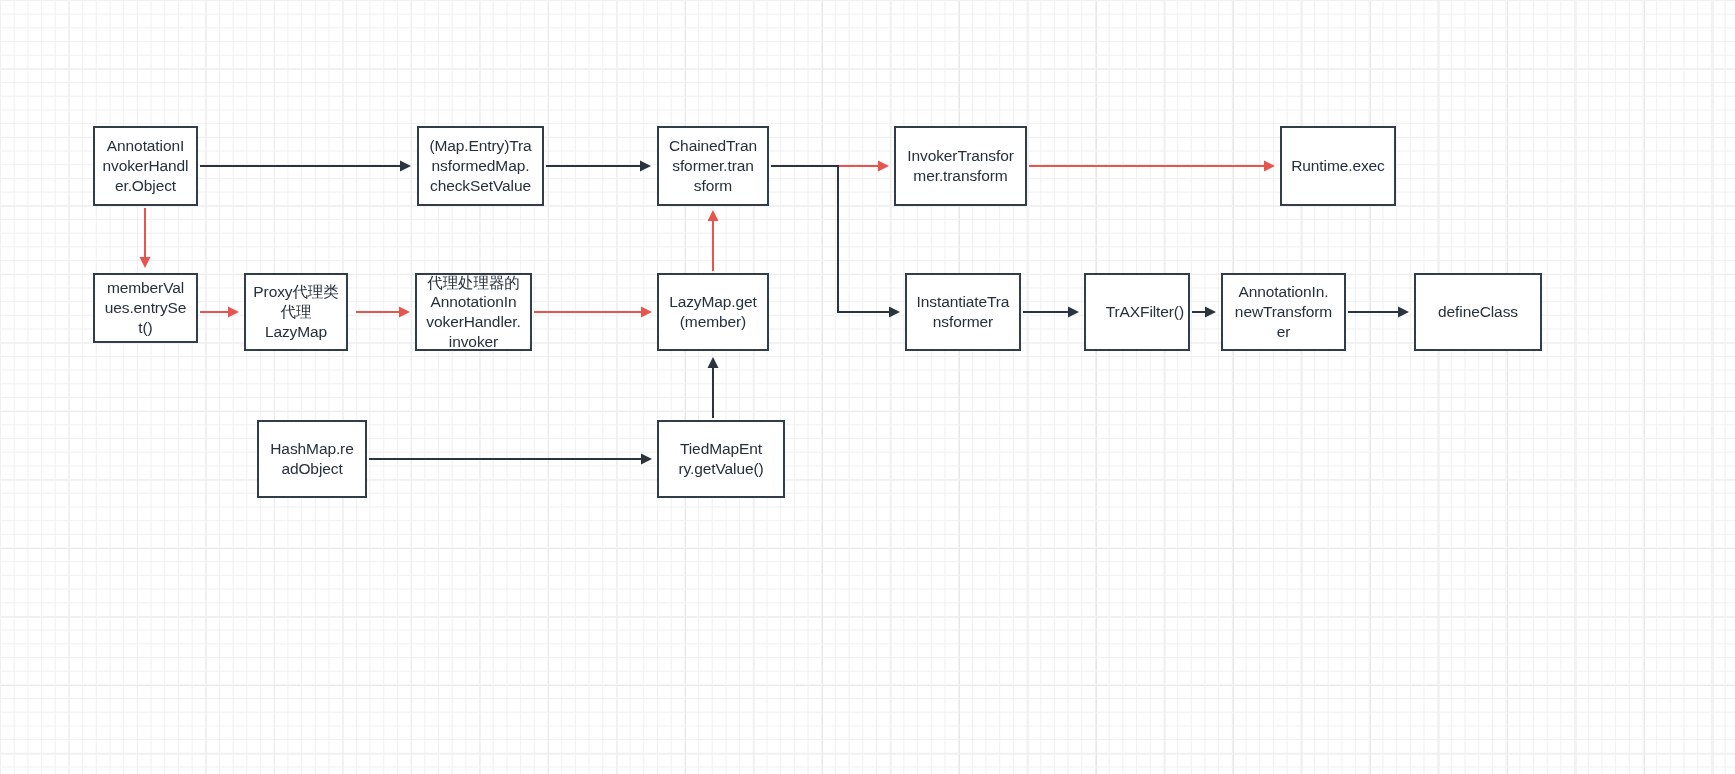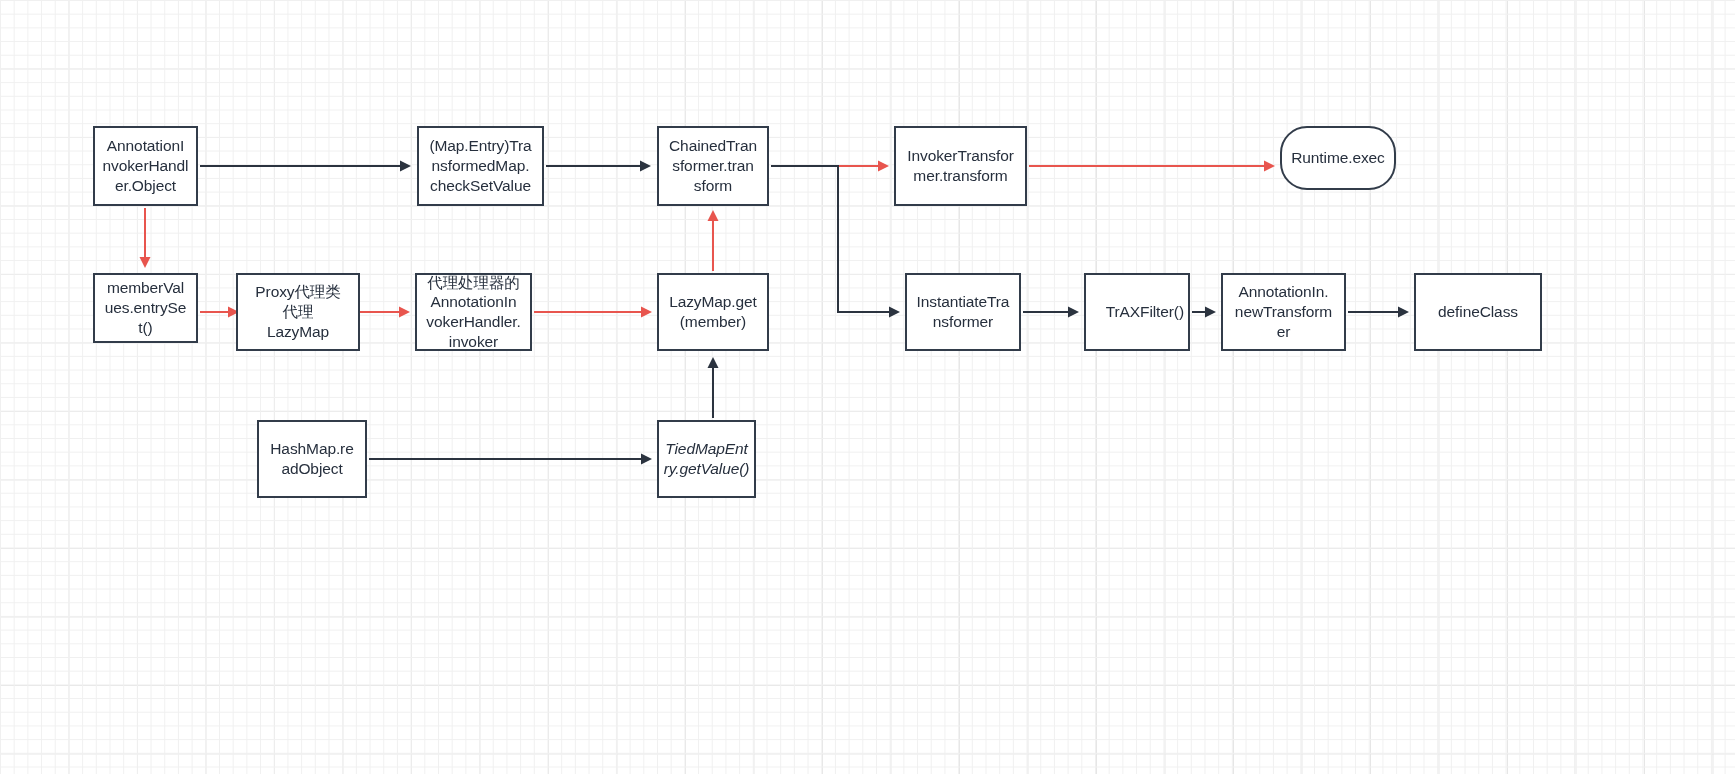--- a/index.html
+++ b/index.html
@@ -125,38 +125,38 @@
 nvokerHandl
 er.Object</span></div>
       <div class="node" style="left: 417px; top: 126px; width: 127px; height: 80px; border-color: rgb(50, 60, 74); background: rgb(255, 255, 255); color: rgb(38, 47, 61);"><span>(Map.Entry)Tra
 nsformedMap.
 checkSetValue</span></div>
       <div class="node" style="left: 657px; top: 126px; width: 112px; height: 80px; border-color: rgb(50, 60, 74); background: rgb(255, 255, 255); color: rgb(38, 47, 61);"><span>ChainedTran
 sformer.tran
 sform</span></div>
       <div class="node" style="left: 894px; top: 126px; width: 133px; height: 80px; border-color: rgb(50, 60, 74); background: rgb(255, 255, 255); color: rgb(38, 47, 61);"><span>InvokerTransfor
 mer.transform</span></div>
-      <div class="node" style="left: 1280px; top: 126px; width: 116px; height: 64px; border-color: rgb(50, 60, 74); background: rgb(255, 255, 255); color: rgb(38, 47, 61); border-radius: 27px;"><span>Runtime.exec</span></div>
+      <div class="node" style="left: 1280px; top: 126px; width: 116px; height: 80px; border-color: rgb(50, 60, 74); background: rgb(255, 255, 255); color: rgb(38, 47, 61);"><span>Runtime.exec</span></div>
       <div class="node" style="left: 93px; top: 273px; width: 105px; height: 70px; border-color: rgb(50, 60, 74); background: rgb(255, 255, 255); color: rgb(38, 47, 61);"><span>memberVal
 ues.entrySe
 t()</span></div>
-      <div class="node" style="left: 236px; top: 273px; width: 124px; height: 78px; border-color: rgb(50, 60, 74); background: rgb(255, 255, 255); color: rgb(38, 47, 61);"><span>Proxy代理类
+      <div class="node" style="left: 244px; top: 273px; width: 104px; height: 78px; border-color: rgb(50, 60, 74); background: rgb(255, 255, 255); color: rgb(38, 47, 61);"><span>Proxy代理类
 代理
 LazyMap</span></div>
       <div class="node" style="left: 415px; top: 273px; width: 117px; height: 78px; border-color: rgb(50, 60, 74); background: rgb(255, 255, 255); color: rgb(38, 47, 61);"><span>代理处理器的
 AnnotationIn
 vokerHandler.
 invoker</span></div>
       <div class="node" style="left: 657px; top: 273px; width: 112px; height: 78px; border-color: rgb(50, 60, 74); background: rgb(255, 255, 255); color: rgb(38, 47, 61);"><span>LazyMap.get
 (member)</span></div>
       <div class="node" style="left: 905px; top: 273px; width: 116px; height: 78px; border-color: rgb(50, 60, 74); background: rgb(255, 255, 255); color: rgb(38, 47, 61);"><span>InstantiateTra
 nsformer</span></div>
       <div class="node" style="left: 1084px; top: 273px; width: 106px; height: 78px; border-color: rgb(50, 60, 74); background: rgb(255, 255, 255); color: rgb(38, 47, 61); justify-content: flex-end;"><span>TrAXFilter()</span></div>
       <div class="node" style="left: 1221px; top: 273px; width: 125px; height: 78px; border-color: rgb(50, 60, 74); background: rgb(255, 255, 255); color: rgb(38, 47, 61);"><span>AnnotationIn.
 newTransform
 er</span></div>
       <div class="node" style="left: 1414px; top: 273px; width: 128px; height: 78px; border-color: rgb(50, 60, 74); background: rgb(255, 255, 255); color: rgb(38, 47, 61);"><span>defineClass</span></div>
       <div class="node" style="left: 257px; top: 420px; width: 110px; height: 78px; border-color: rgb(50, 60, 74); background: rgb(255, 255, 255); color: rgb(38, 47, 61);"><span>HashMap.re
 adObject</span></div>
-      <div class="node" style="left: 657px; top: 420px; width: 99px; height: 78px; border-color: rgb(50, 60, 74); background: rgb(255, 255, 255); color: rgb(38, 47, 61); font-style: italic;"><span>TiedMapEnt
+      <div class="node" style="left: 657px; top: 420px; width: 128px; height: 78px; border-color: rgb(50, 60, 74); background: rgb(255, 255, 255); color: rgb(38, 47, 61);"><span>TiedMapEnt
 ry.getValue()</span></div>
     </div>
 </div>
 
 </body></html>

